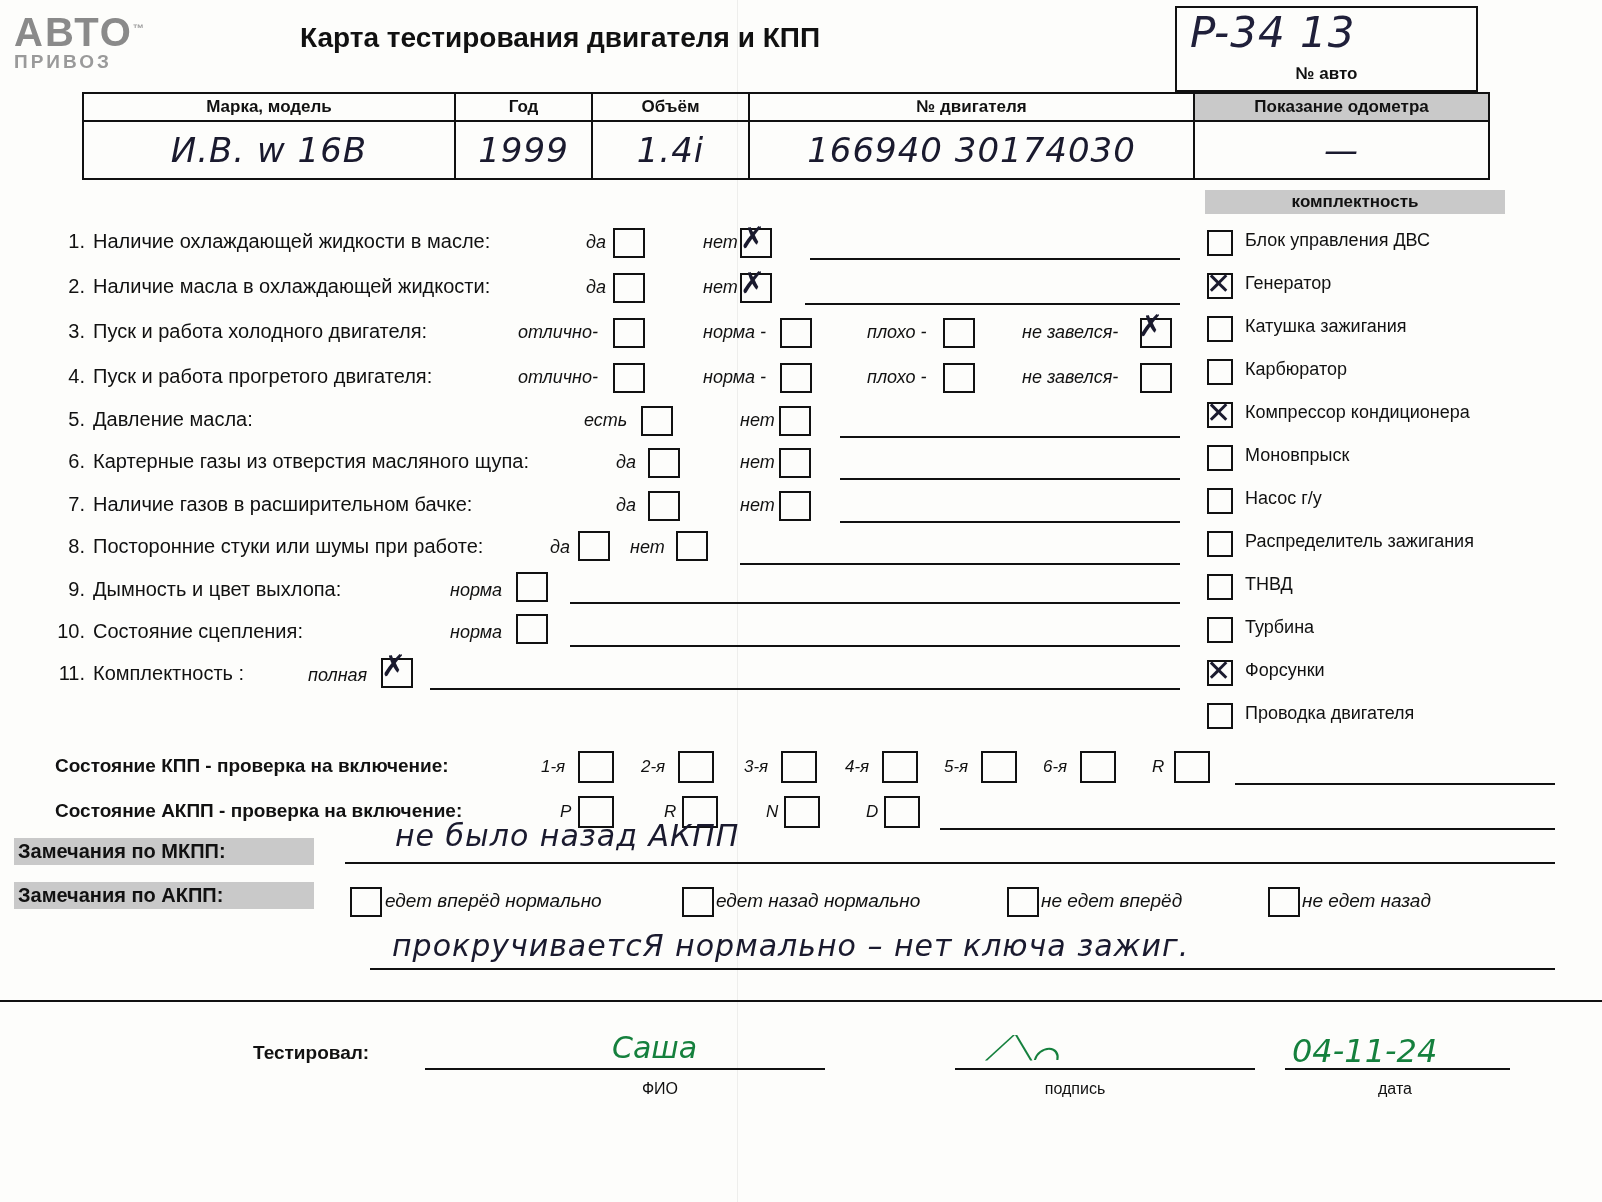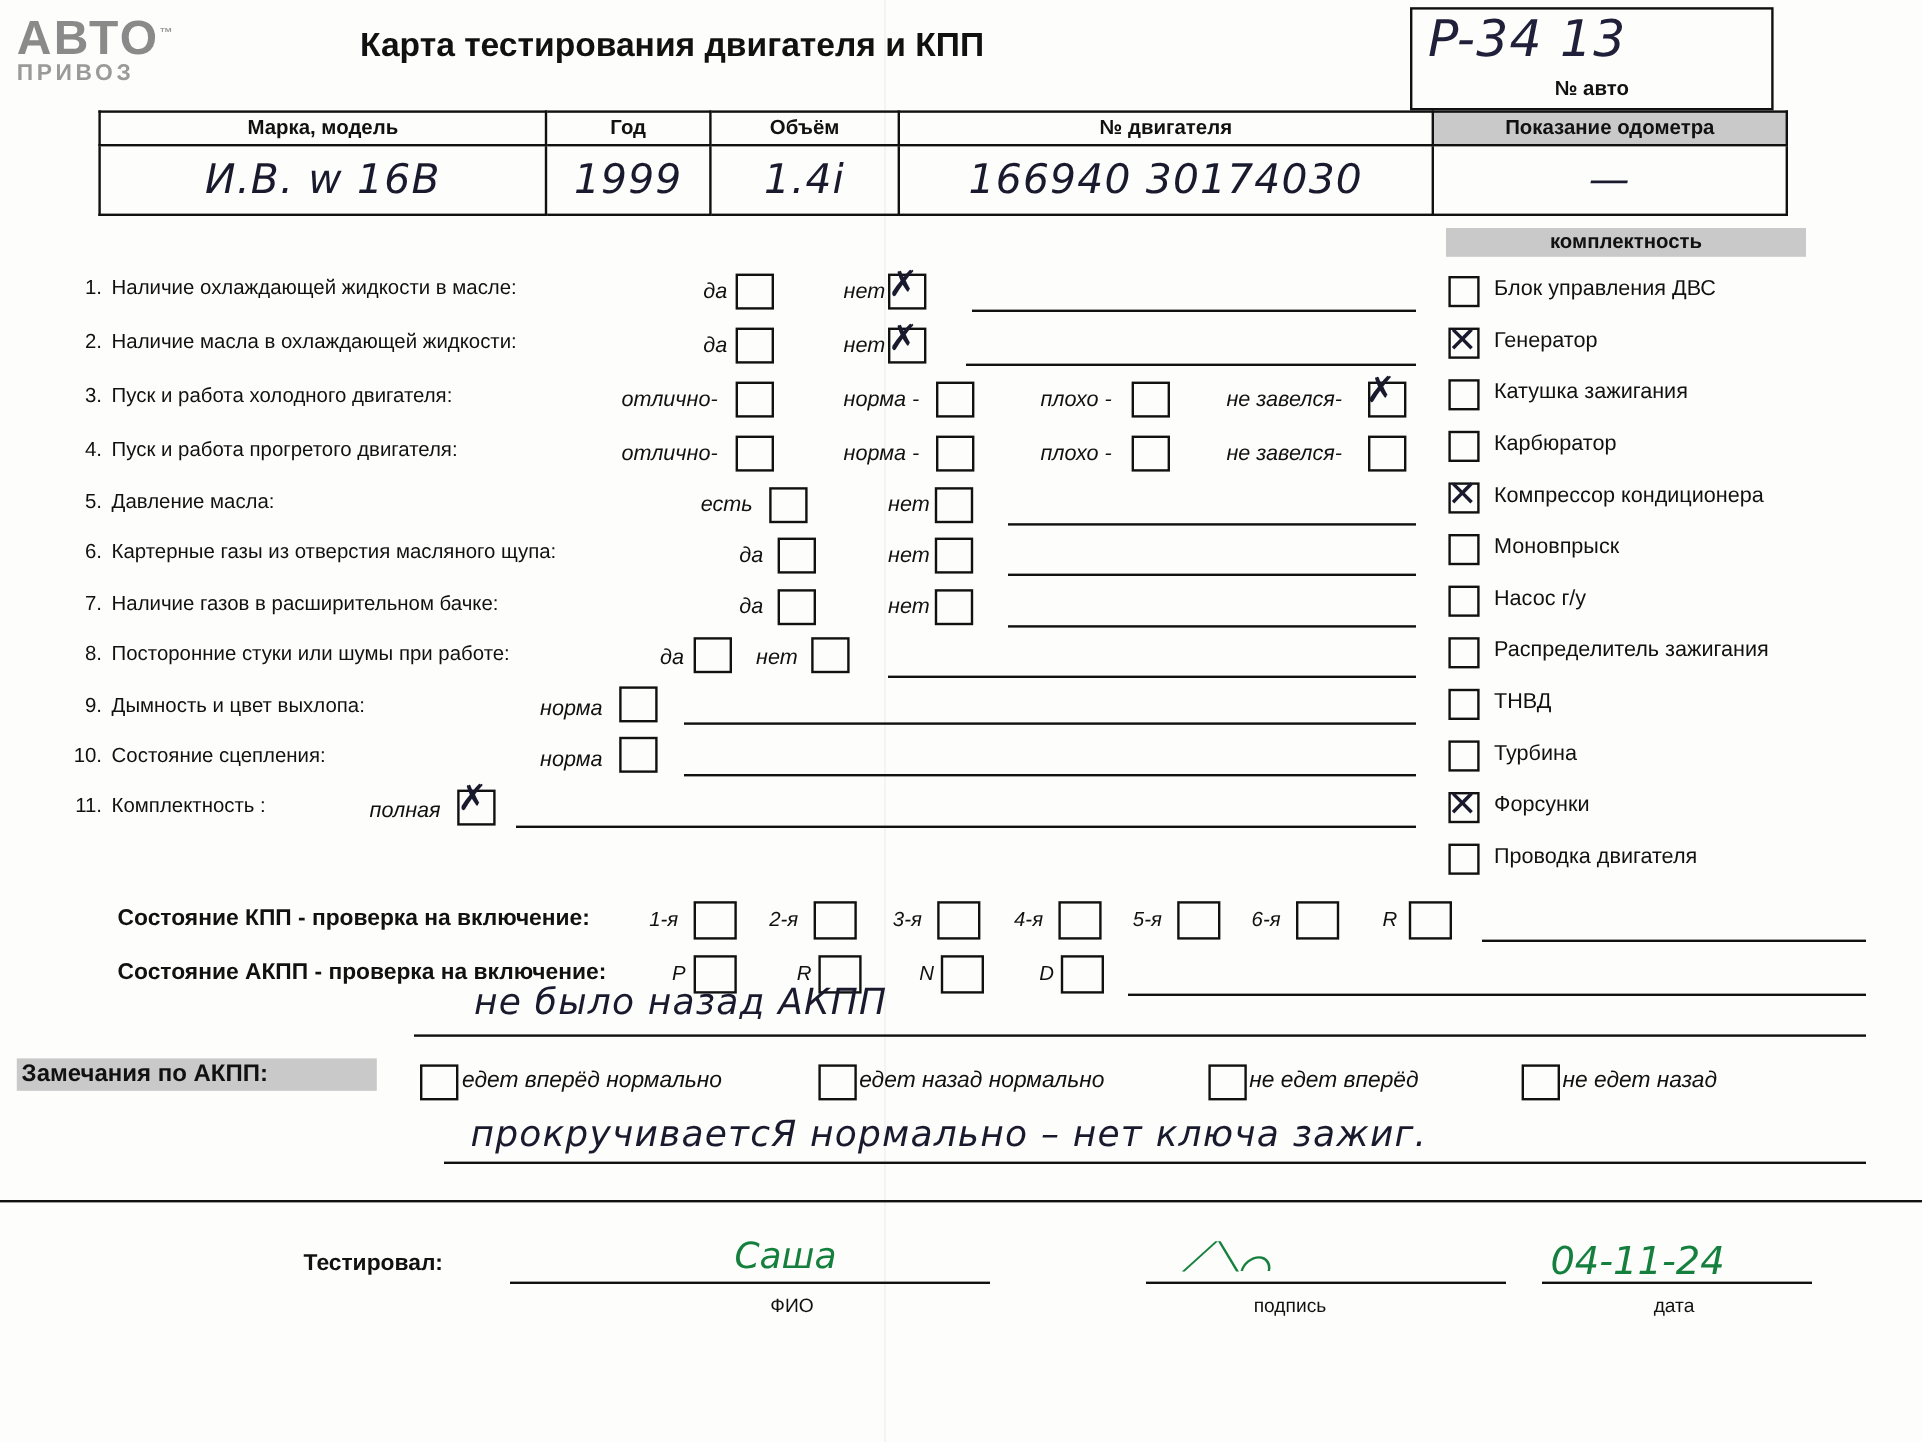--- a/index.html
+++ b/index.html
@@ -142,21 +142,21 @@
   .xmark {
     position: absolute;
     left: -3px; top: -9px;
     font-size: 30px;
     color: #1a1a2e;
     font-family: "DejaVu Sans", sans-serif;
   }
   
   .item {
     position: absolute;
-    font-size: 17px;
+    font-size: 20px;
     white-space: nowrap;
   }
   .item .num {
     display: inline-block;
     width: 30px;
     text-align: right;
     margin-right: 8px;
   }
   .box {
     position: absolute;
@@ -187,21 +187,20 @@
     font-size: 20px;
     font-weight: bold;
     padding: 2px 4px;
     white-space: nowrap;
   }
   .seclabel {
     position: absolute;
     font-size: 19px;
     font-weight: bold;
     white-space: nowrap;
-    margin-left: 43px;
   }
   .gearbox {
     position: absolute;
     border: 2px solid #111;
     box-sizing: border-box;
     width: 36px; height: 32px;
   }
   .gearlbl {
     position: absolute;
     font-size: 17px;
@@ -471,20 +470,21 @@
   <div class="gearlbl" style="left:560px; top:802px;">P</div>
   <div class="gearbox" style="left:578px; top:796px;"></div>
   <div class="gearlbl" style="left:664px; top:802px;">R</div>
   <div class="gearbox" style="left:682px; top:796px;"></div>
   <div class="gearlbl" style="left:766px; top:802px;">N</div>
   <div class="gearbox" style="left:784px; top:796px;"></div>
   <div class="gearlbl" style="left:866px; top:802px;">D</div>
   <div class="gearbox" style="left:884px; top:796px;"></div>
   <div class="line" style="left:940px; top:828px; width:615px;"></div>
 
+  <div class="secbar" style="left:14px; top:838px; width:292px;">Замечания по МКПП:</div>
   <div class="line" style="left:345px; top:862px; width:1210px;"></div>
   <div class="handline hand" style="left:395px; top:818px;">не было назад АКПП</div>
 
   <div class="secbar" style="left:14px; top:882px; width:292px;">Замечания по АКПП:</div>
   <div class="box" style="left:350px; top:887px;"></div>
   <div class="akpp-opt-label" style="left:385px; top:890px;">едет вперёд нормально</div>
   <div class="box" style="left:682px; top:887px;"></div>
   <div class="akpp-opt-label" style="left:716px; top:890px;">едет назад нормально</div>
   <div class="box" style="left:1007px; top:887px;"></div>
   <div class="akpp-opt-label" style="left:1041px; top:890px;">не едет вперёд</div>

